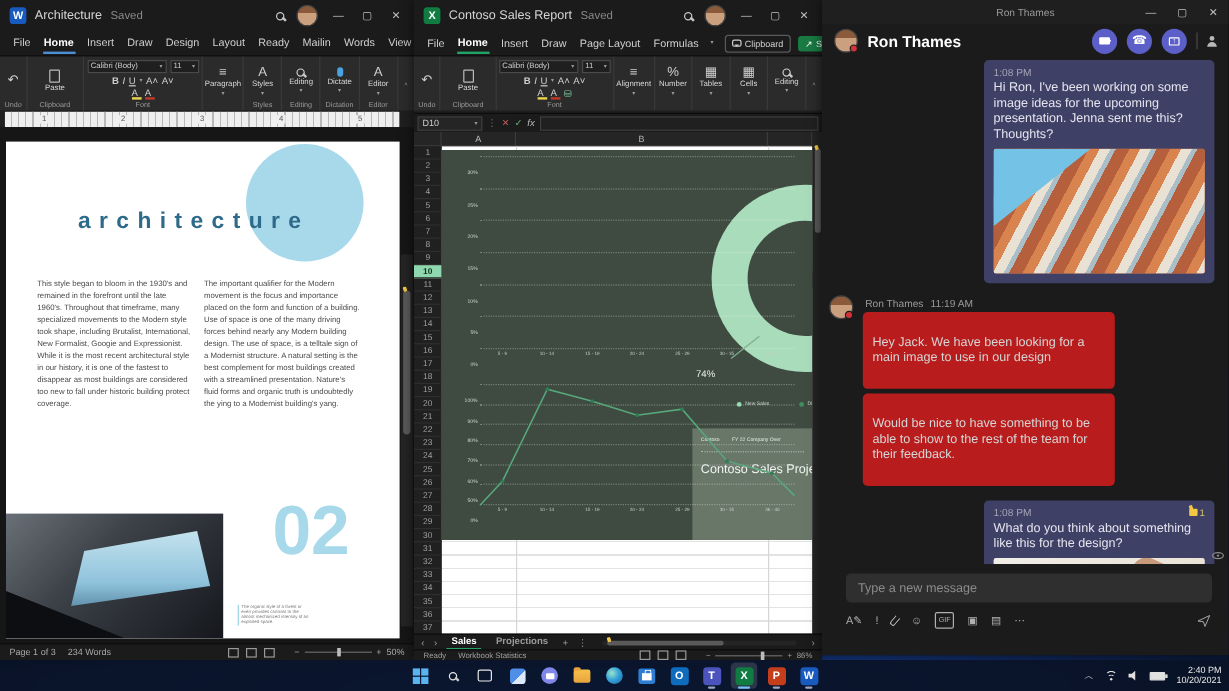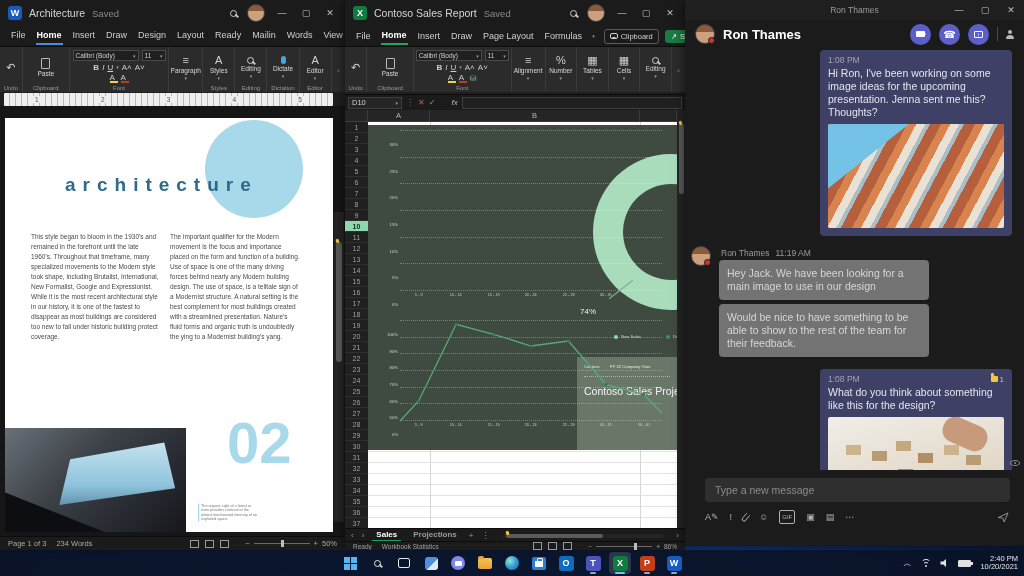--- a/index.html
+++ b/index.html
@@ -63,21 +63,21 @@
   .viewicons { margin-left:auto; display:flex; gap:6px; }
   .vicon { width:9px; height:8px; border:1px solid #9a9a9a; }
   
   .win-excel { left:345px; width:340px; height:550px; --acc:#21a366; }
   .btn-comments { display:flex; align-items:center; gap:3px; border:1px solid #5a5a5a; border-radius:3px; padding:2px 5px; color:#d0d0d0; font-size:7.5px; }
   .btn-share { display:flex; align-items:center; gap:3px; background:#1a7a43; border-radius:3px; padding:2px 6px; color:#fff; font-size:7.5px; }
   .bubble-ic { width:8px; height:6px; border:1px solid currentColor; border-radius:2px; position:relative; }
   .bubble-ic::after { content:""; position:absolute; left:1px; bottom:-3px; border:2px solid transparent; border-top-color:currentColor; }
   .formulabar { position:absolute; left:0; right:0; top:94px; height:16px; background:#1b1b1b; display:flex; align-items:center; gap:4px; padding:0 3px; border-top:1px solid #0c0c0c; }
   .namebox { width:54px; height:12px; background:#252525; border:1px solid #3e3e3e; color:#cfcfcf; font-size:7.5px; display:flex; align-items:center; justify-content:space-between; padding:0 3px; }
-  .fbic { font-size:8px; } .fx { font-style:italic; color:#b8b8b8; font-size:8px;margin-left:12px; }
+  .fbic { font-size:8px; } .fx { font-style:italic; color:#b8b8b8; font-size:8px; }
   .fbinput { flex:1; height:12px; background:#202020; border:1px solid #3e3e3e; }
   .colhdr { position:absolute; left:0; right:8px; top:110px; height:12px; background:#252525; display:flex; border-bottom:1px solid #3c3c3c; }
   .colcell { border-right:1px solid #3c3c3c; color:#b8b8b8; font-size:7.5px; display:flex; align-items:center; justify-content:center; }
   .grid { position:absolute; left:23px; right:8px; top:122px; height:407px; background:repeating-linear-gradient(180deg,#ffffff 0 10px,#e3e3e3 10px 11px); }
   .gridline-v { position:absolute; top:0; bottom:0; width:1px; background:#d6d6d6; }
   .rownums { position:absolute; left:0; top:122px; width:23px; height:407px; background:#202020; }
   .rownum { height:11px; font-size:7px; color:#a0a0a0; display:flex; align-items:center; justify-content:center; border-bottom:1px solid #2e2e2e; }
   .rownum.active { background:#8fd7ae; color:#11301f; font-weight:bold; }
   .excel-vscroll { position:absolute; right:0; top:110px; bottom:22px; width:8px; background:#242424; }
   .excel-vscroll .thumb { position:absolute; left:1.5px; top:14px; width:5px; height:70px; border-radius:2px; background:#5a5a5a; }
@@ -122,21 +122,21 @@
   .vcam { width:9px; height:6px; background:#fff; border-radius:1px; position:relative; }
   .vcam::after { content:""; position:absolute; right:-4px; top:0; border:3px solid transparent; border-left-color:#fff; }
   .screenic { width:9px; height:7px; border:1px solid #fff; border-radius:1px; font-size:6px; line-height:6px; text-align:center; color:#fff; }
   .t-div { width:1px; height:14px; background:#4a4a4a; }
   .personic { width:8px; height:8px; position:relative; }
   .personic::before { content:""; position:absolute; left:2px; top:0; width:4px; height:4px; border-radius:50%; background:#b8b8b8; }
   .personic::after { content:""; position:absolute; left:0; bottom:-1px; width:8px; height:4px; border-radius:4px 4px 0 0; background:#b8b8b8; }
   .chat { position:absolute; left:0; right:0; top:48px; bottom:76px; overflow:hidden; padding:2px 12px 0 6px; }
   .m-sent { display:flex; justify-content:flex-end; }
   .bubble-sent { width:192px; background:#3f4066; border-radius:4px; padding:5px 8px 8px; }
-  .bubble-recv { background:#737373; border-radius:4px; padding:7px 8px; color:#d6d6d6; font-size:10.5px; line-height:13px; max-width:210px; width:fit-content; margin-bottom:4px; }
+  .bubble-recv { background:#b91c1c; border-radius:4px; padding:19px 8px; color:#d6d6d6; font-size:10.5px; line-height:13px; max-width:210px; width:fit-content; margin-bottom:4px; }
   .msg-time { font-size:8.5px; color:#a3a3b3; margin-bottom:2px; display:flex; align-items:center; }
   .msg-text { font-size:10.5px; line-height:13px; color:#e4e4ee; }
   .m-recv { display:flex; gap:6px; }
   .m-recv .avcol { width:22px; flex:0 0 22px; }
   .recv-head { font-size:8.5px; color:#9a9a9a; margin:2px 0 2px 2px; display:flex; align-items:center; gap:6px; }
   .reaction { margin-left:auto; display:flex; align-items:center; gap:2px; font-size:8px; color:#d8c36a; }
   .thumb { position:relative; width:7px; height:6px; background:#f2c744; border-radius:1px; display:inline-block; }
   .thumb::after { content:""; position:absolute; left:0; top:-3px; width:3px; height:4px; background:#f2c744; border-radius:1px; transform:rotate(-18deg); }
   .msg-photo { margin-top:5px; width:100%; border-radius:2px; position:relative; overflow:hidden; }
   .photo-facade { height:104px; background:#cd7a52; }

